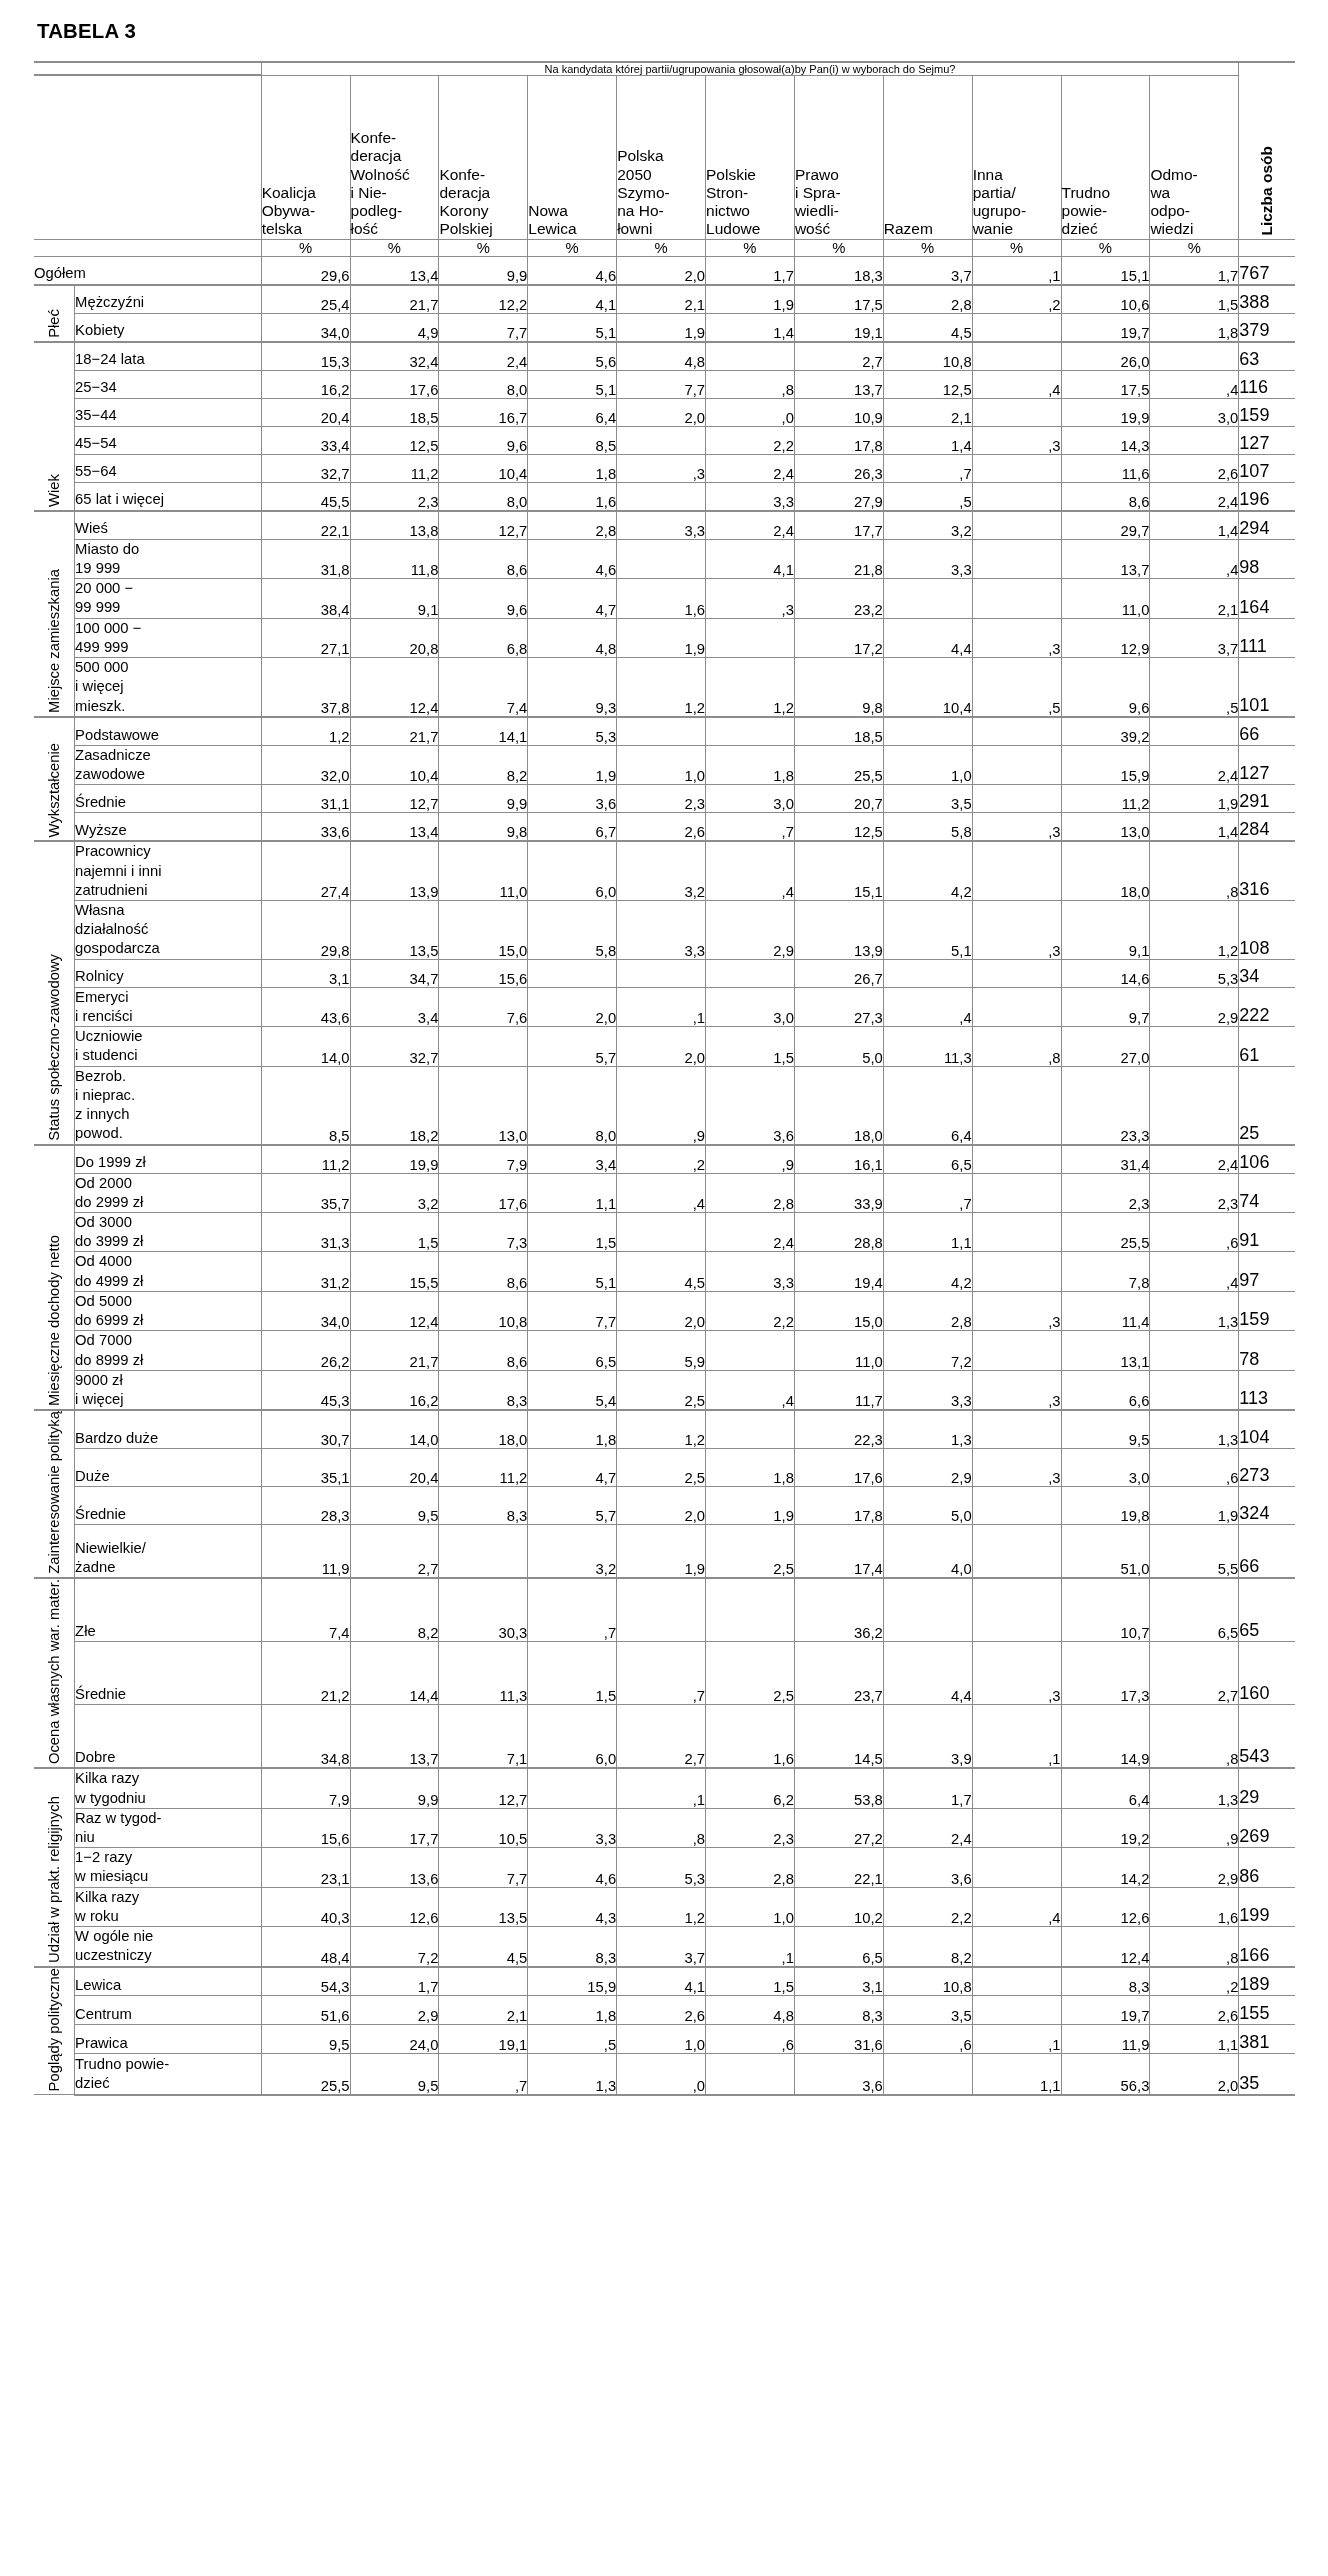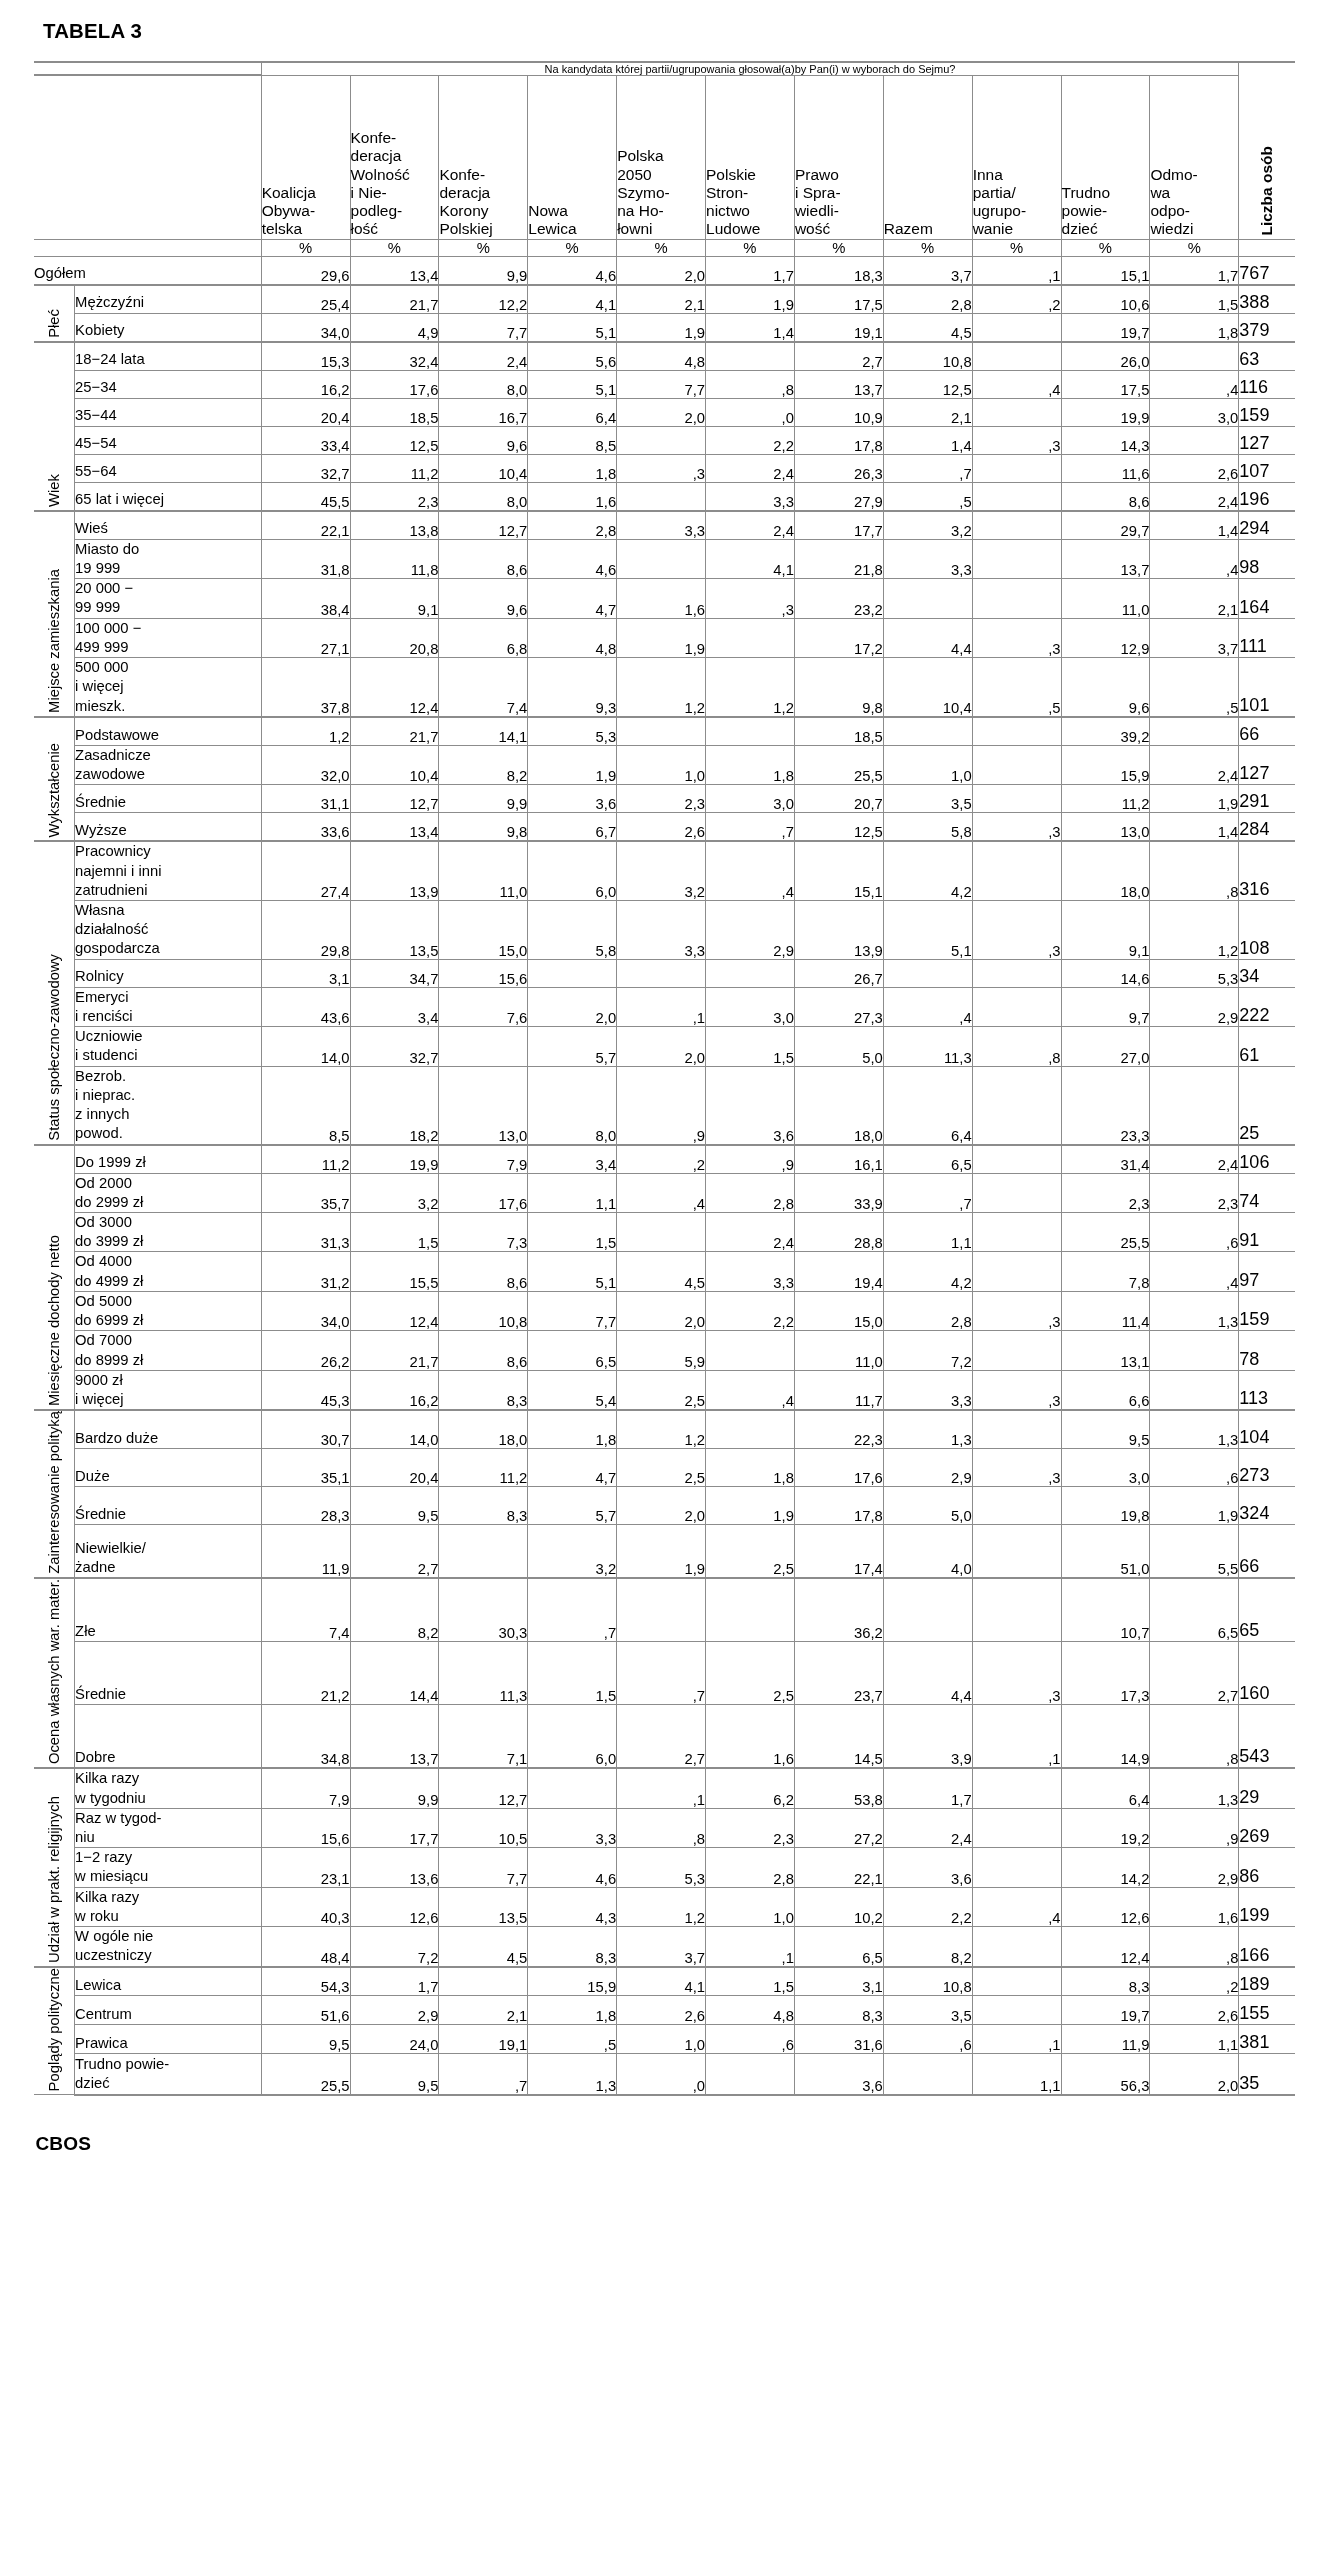--- a/index.html
+++ b/index.html
@@ -14,21 +14,21 @@
   }
   .page {
     width: 1328px;
     box-sizing: border-box;
     padding: 19.7px 34px 28px 34px;
   }
   .doc-title {
     font-size: 20.4px;
     font-weight: bold;
     letter-spacing: 0.2px;
-    margin: 0 0 18px 9px;
+    margin: 0 0 18px 3px;
   }
   .doc-footer {
     font-size: 19px;
     font-weight: bold;
     letter-spacing: 0.2px;
     margin: 37px 0 0 1.4px;
   }
   table.t3 {
     border-collapse: collapse;
     width: 1261px;
@@ -919,16 +919,15 @@
           <td class="num">3,6</td>
           <td class="num"></td>
           <td class="num">1,1</td>
           <td class="num">56,3</td>
           <td class="num">2,0</td>
           <td class="n">35</td>
         </tr>
       </tbody>
   </table>
 
-  <div class="doc-footer">CBOS</div>
 
 </div>
 
 
 </body></html>

